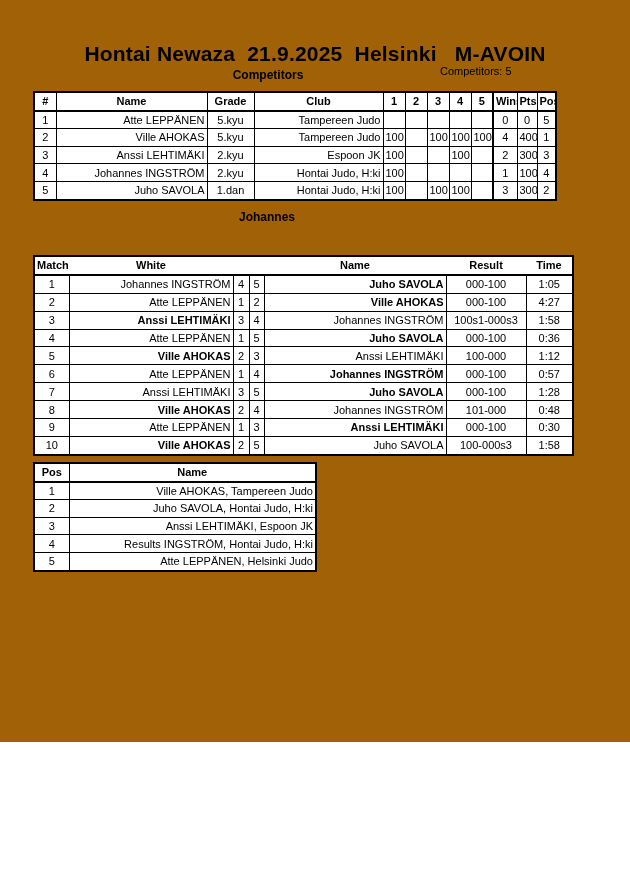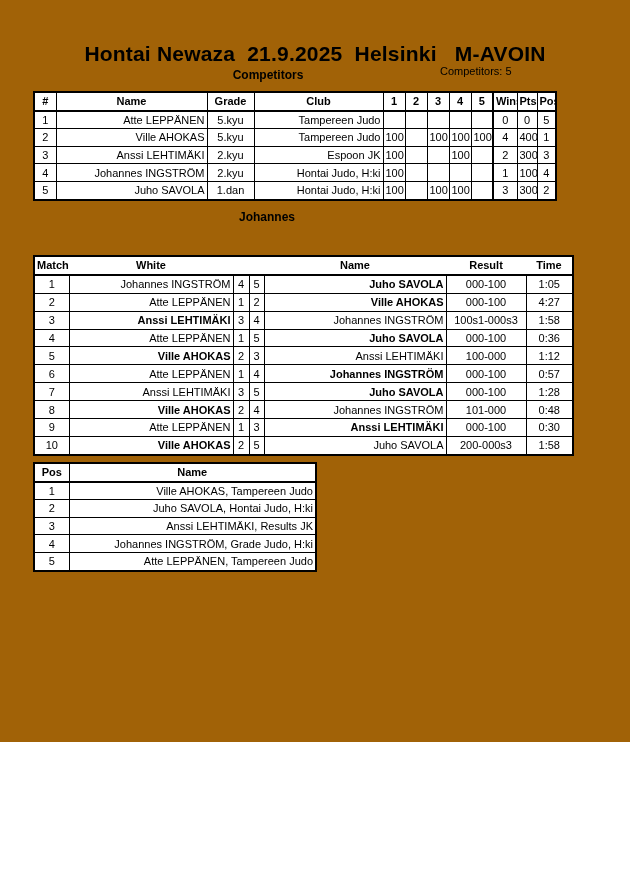--- a/index.html
+++ b/index.html
@@ -246,21 +246,21 @@
         <td class="lft bold">Anssi LEHTIMÄKI</td>
         <td class="ctr">000-100</td>
         <td class="ctr">0:30</td>
       </tr>
       <tr>
         <td class="ctr">10</td>
         <td class="lft bold">Ville AHOKAS</td>
         <td class="ctr">2</td>
         <td class="ctr">5</td>
         <td class="lft">Juho SAVOLA</td>
-        <td class="ctr">200-000s3</td>
+        <td class="ctr">100-000s3</td>
         <td class="ctr">1:58</td>
       </tr>
     </tbody>
   </table>
 
 
   <table id="results-table">
     <colgroup>
       <col style="width:35px">
         <col style="width:247px">
@@ -275,26 +275,26 @@
       <tr>
         <td class="ctr">1</td>
         <td class="lft">Ville AHOKAS, Tampereen Judo</td>
       </tr>
       <tr>
         <td class="ctr">2</td>
         <td class="lft">Juho SAVOLA, Hontai Judo, H:ki</td>
       </tr>
       <tr>
         <td class="ctr">3</td>
-        <td class="lft">Anssi LEHTIMÄKI, Results JK</td>
-      </tr>
-      <tr>
-        <td class="ctr">4</td>
-        <td class="lft">Johannes INGSTRÖM, Grade Judo, H:ki</td>
-      </tr>
-      <tr>
-        <td class="ctr">5</td>
-        <td class="lft">Atte LEPPÄNEN, Tampereen Judo</td>
+        <td class="lft">Anssi LEHTIMÄKI, Espoon JK</td>
+      </tr>
+      <tr>
+        <td class="ctr">4</td>
+        <td class="lft">Results INGSTRÖM, Hontai Judo, H:ki</td>
+      </tr>
+      <tr>
+        <td class="ctr">5</td>
+        <td class="lft">Atte LEPPÄNEN, Helsinki Judo</td>
       </tr>
     </tbody>
   </table>
 
 </div>
 
 </body></html>

